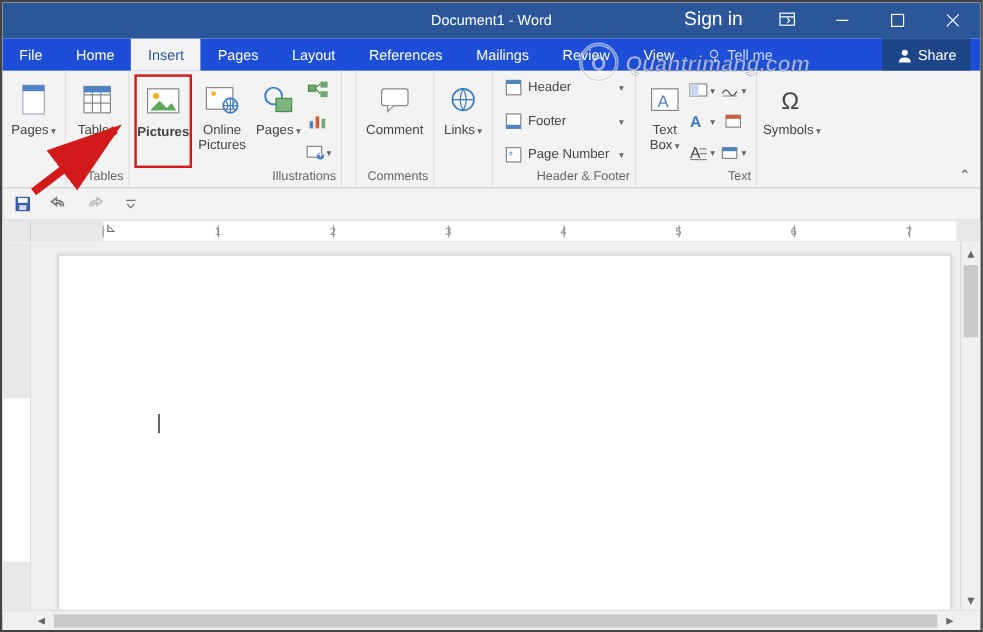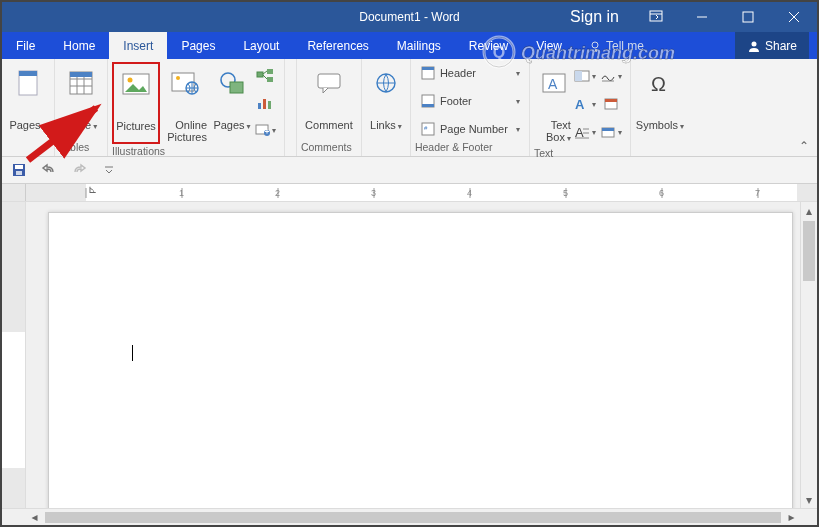--- a/index.html
+++ b/index.html
@@ -13,24 +13,24 @@
   .tabs { height:27px; background:#1d4ed8; display:flex; align-items:stretch; color:#fff; }
   .tab { padding:0 14px; display:flex; align-items:center; font-size:12px; cursor:pointer; }
   .tab.active { background:#f3f3f3; color:#2b579a; }
   .tab.tell { color:#cfd8ea; }
   .tab.tell svg { margin-right:4px; }
   .share { margin-left:auto; margin-right:8px; display:flex; align-items:center; background:#1d4587; padding:0 12px; font-size:12px; }
   .share svg { margin-right:4px; }
   .ribbon { height:98px; background:#f3f3f3; border-bottom:1px solid #d0d0d0; display:flex; position:relative; }
   .group { display:flex; flex-direction:column; border-right:1px solid #e0e0e0; padding:3px 4px 0; }
   .group .row { display:flex; flex:1; }
-  .group .label { height:16px; font-size:10.5px; color:#666; text-align:left; line-height:14px; padding-bottom:1px; }
+  .group .label { height:16px; font-size:10.5px; color:#666; text-align:right; line-height:14px; padding-bottom:1px; }
   .bigbtn { display:flex; flex-direction:column; align-items:center; justify-content:flex-start; width:44px; padding:2px 2px 0; cursor:pointer; border:1px solid transparent; }
   .bigbtn .ico { height:36px; display:flex; align-items:center; justify-content:center; }
-  .bigbtn .txt { font-size:11px; color:#444; text-align:right; line-height:12px; margin-top:18px; }
+  .bigbtn .txt { font-size:11px; color:#444; text-align:center; line-height:12px; margin-top:2px; }
   .bigbtn.highlight { border:2px solid #d21a1a; }
   .smcol { display:flex; flex-direction:column; justify-content:space-around; padding:0 2px; }
   .smbtn { display:flex; align-items:center; height:22px; padding:0 3px; cursor:pointer; font-size:11px; color:#444; }
   .smbtn svg { margin-right:4px; flex-shrink:0; }
   .smicon { width:22px; height:22px; display:flex; align-items:center; justify-content:center; cursor:pointer; }
   .iconstack { display:flex; flex-direction:column; justify-content:space-around; width:26px; }
   .collapse { position:absolute; right:4px; bottom:2px; width:18px; height:16px; display:flex; align-items:center; justify-content:center; cursor:pointer; color:#666; }
   .qat { height:27px; background:#f3f3f3; border-bottom:1px solid #d0d0d0; display:flex; align-items:center; padding:0 6px; gap:8px; }
   .qat .qbtn { width:22px; height:22px; display:flex; align-items:center; justify-content:center; cursor:pointer; }
   .ruler { height:18px; background:#fff; position:relative; display:flex; border-bottom:1px solid #ddd; }
@@ -146,21 +146,21 @@
             </svg>
           </div>
         <div class="txt"><span>Table</span><span class="dd">▾</span></div>
       </div>
     </div>
     <div class="label">Tables</div>
   </div>
 
   <div class="group">
     <div class="row">
-      <div class="bigbtn highlight" style="width:48px;">
+      <div class="bigbtn highlight" style="width:48px;font-weight:bold;">
         <div class="ico">
             <svg width="30" height="26">
               <rect x="2" y="3" width="26" height="20" fill="#fff" stroke="#888"></rect>
               <circle cx="9" cy="9" r="2.5" fill="#f2b01e"></circle>
               <path d="M4 21 L12 13 L18 19 L22 15 L26 21 Z" fill="#5ea85e"></path>
             </svg>
           </div>
         <div class="txt">Pictures</div>
       </div>
       <div class="bigbtn" style="width:50px;">

